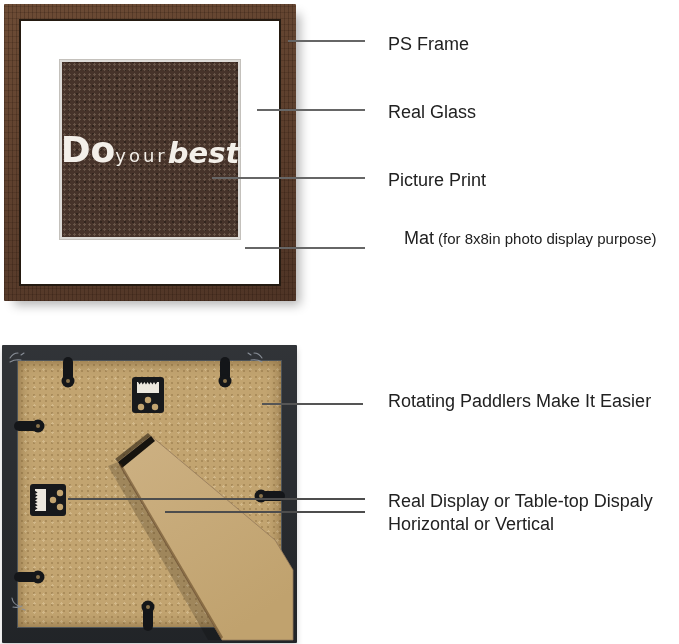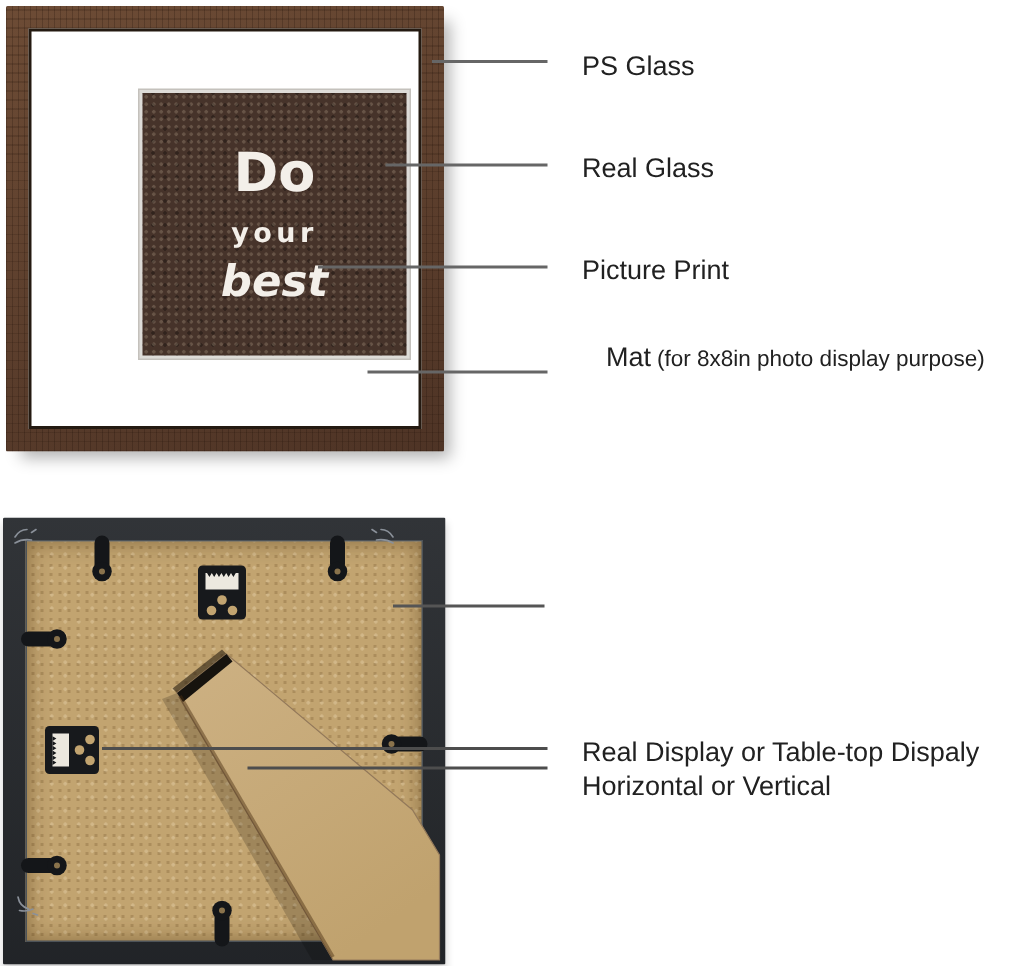--- a/index.html
+++ b/index.html
@@ -26,25 +26,25 @@
   }
   .front-pic{
     position:absolute;left:58px;top:58px;width:176px;height:175px;
     background-color:#46332a;
     background-image:
       radial-gradient(rgba(235,215,185,.20) 1px, rgba(0,0,0,0) 1.3px),
       radial-gradient(rgba(0,0,0,.30) 1px, rgba(0,0,0,0) 1.3px);
     background-size:5px 5px, 8px 8px;
     background-position:0 0, 3px 4px;
     box-shadow:0 0 0 2px #dedcd8, 0 0 0 3px #c4c1bc;
-    display:flex;flex-direction:column;align-items:center;justify-content:center;
-    color:#f3efe9;text-align:center;margin-left:33px;
+    display:flex;flex-direction:row;align-items:center;justify-content:center;
+    color:#f3efe9;text-align:center;
   }
   .w1{font-weight:700;font-size:36px;line-height:1;font-family:"DejaVu Sans",sans-serif;}
-  .w2{font-weight:700;font-size:18px;line-height:1;letter-spacing:3px;margin-top:13px;font-family:"DejaVu Sans",sans-serif;}
+  .w2{font-weight:400;font-size:18px;line-height:1;letter-spacing:3px;margin-top:13px;font-family:"DejaVu Sans",sans-serif;}
   .w3{font-style:italic;font-weight:700;font-size:29px;line-height:1;margin-top:8px;font-family:"DejaVu Sans",sans-serif;}
 
   
   .back-photo{
     position:absolute;left:2px;top:345px;width:295px;height:298px;
     background-color:#26292d;
     background-image:linear-gradient(180deg, rgba(255,255,255,.05), rgba(0,0,0,.12));
     box-shadow:0 4px 6px rgba(0,0,0,.18);
     border-radius:1px;
   }
@@ -149,33 +149,34 @@
   </div>
 
   <div class="lead l1"></div>
   <div class="lead l2"></div>
   <div class="lead l3"></div>
   <div class="lead l4"></div>
   <div class="lead l5"></div>
   <div class="lead l6"></div>
   <div class="lead l7"></div>
 
-  <div class="label lab1">PS Glass</div>
+  <div class="label lab1">PS Frame</div>
 
   <div class="label lab2">Real Glass</div>
 
   <div class="label lab3">Picture Print</div>
 
   <div class="label lab4">
     <div>
       <span class="big">Mat</span><span class="small">(for 8x8in photo display purpose)</span>
     </div>
   </div>
 
   <div class="label lab5">
+    <div>Rotating Paddlers Make It Easier</div>
   </div>
 
   <div class="label lab6">
     <div>Real Display or Table-top Dispaly</div>
     <div>Horizontal or Vertical</div>
   </div>
 
 </div>
 
 </body></html>

